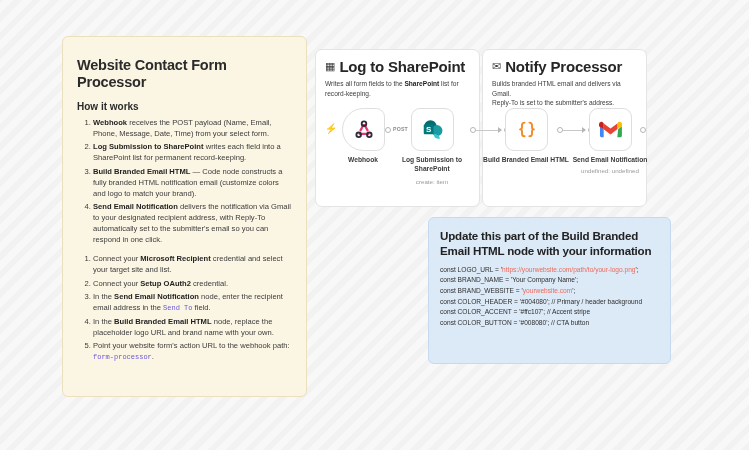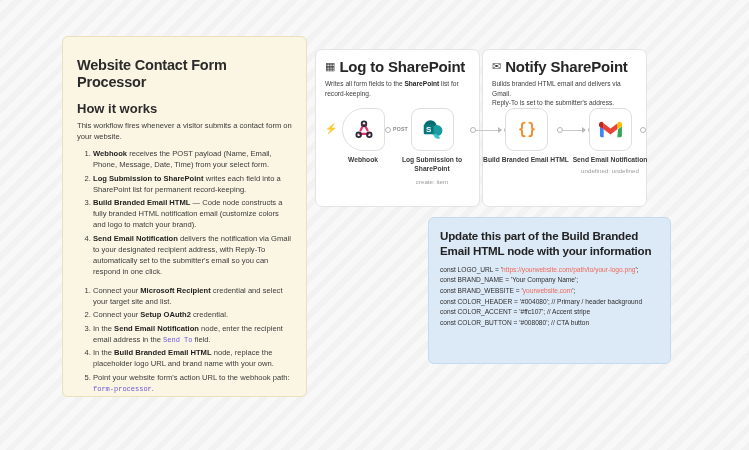--- a/index.html
+++ b/index.html
@@ -36,21 +36,21 @@
   }
   .doc-title {
     font-size: 14.5px;
     font-weight: bold;
     color: #2b2b2b;
     letter-spacing: -0.2px;
     margin: 8px 0 9px 0;
     line-height: 1.2;
   }
   .doc-h3 {
-    font-size: 13px;
+    font-size: 10px;
     font-weight: bold;
     color: #2b2b2b;
     margin: 0 0 5px 0;
   }
   .doc-p {
     font-size: 7.6px;
     line-height: 1.42;
     color: #3b3b3b;
     margin: 0 0 6px 0;
   }
@@ -208,21 +208,20 @@
   
   .icon-svg { display: block; }
 </style>
 </head>
 <body>
 
 <div class="doc-panel">
   <div class="doc-title">Website Contact Form Processor</div>
 
   <div class="doc-h3">How it works</div>
-  <div class="doc-p">This workflow fires whenever a visitor submits a contact form on your website.</div>
 
   <ol class="doc-list">
     <li><b>Webhook</b><span> receives the POST payload (Name, Email, Phone, Message, Date, Time) from your select form.</span></li>
     <li><b>Log Submission to SharePoint</b><span> writes each field into a SharePoint list for permanent record-keeping.</span></li>
     <li><b>Build Branded Email HTML</b><span> — Code node constructs a fully branded HTML notification email (customize colors and logo to match your brand).</span></li>
     <li><b>Send Email Notification</b><span> delivers the notification via Gmail to your designated recipient address, with Reply-To automatically set to the submitter's email so you can respond in one click.</span></li>
   </ol>
 
   <ol class="doc-list">
     <li><span>Connect your </span><b>Microsoft Recipient</b><span> credential and select your target site and list.</span></li>
@@ -240,21 +239,21 @@
     <span class="note-head-title">Log to SharePoint</span>
   </div>
   <div class="note-body">
     <span>Writes all form fields to the </span><b>SharePoint</b><span> list for record-keeping.</span>
   </div>
 </div>
 
 <div class="note note-notify">
   <div class="note-head">
     <span class="note-icon-glyph">✉</span>
-    <span class="note-head-title">Notify SharePoint</span>
+    <span class="note-head-title">Notify Processor</span>
   </div>
   <div class="note-body">
     <div>Builds branded HTML email and delivers via Gmail.</div>
     <div>Reply-To is set to the submitter's address.</div>
   </div>
 </div>
 
 <span class="bolt">⚡</span>
 
 <div class="port" style="left:385px;"></div>

